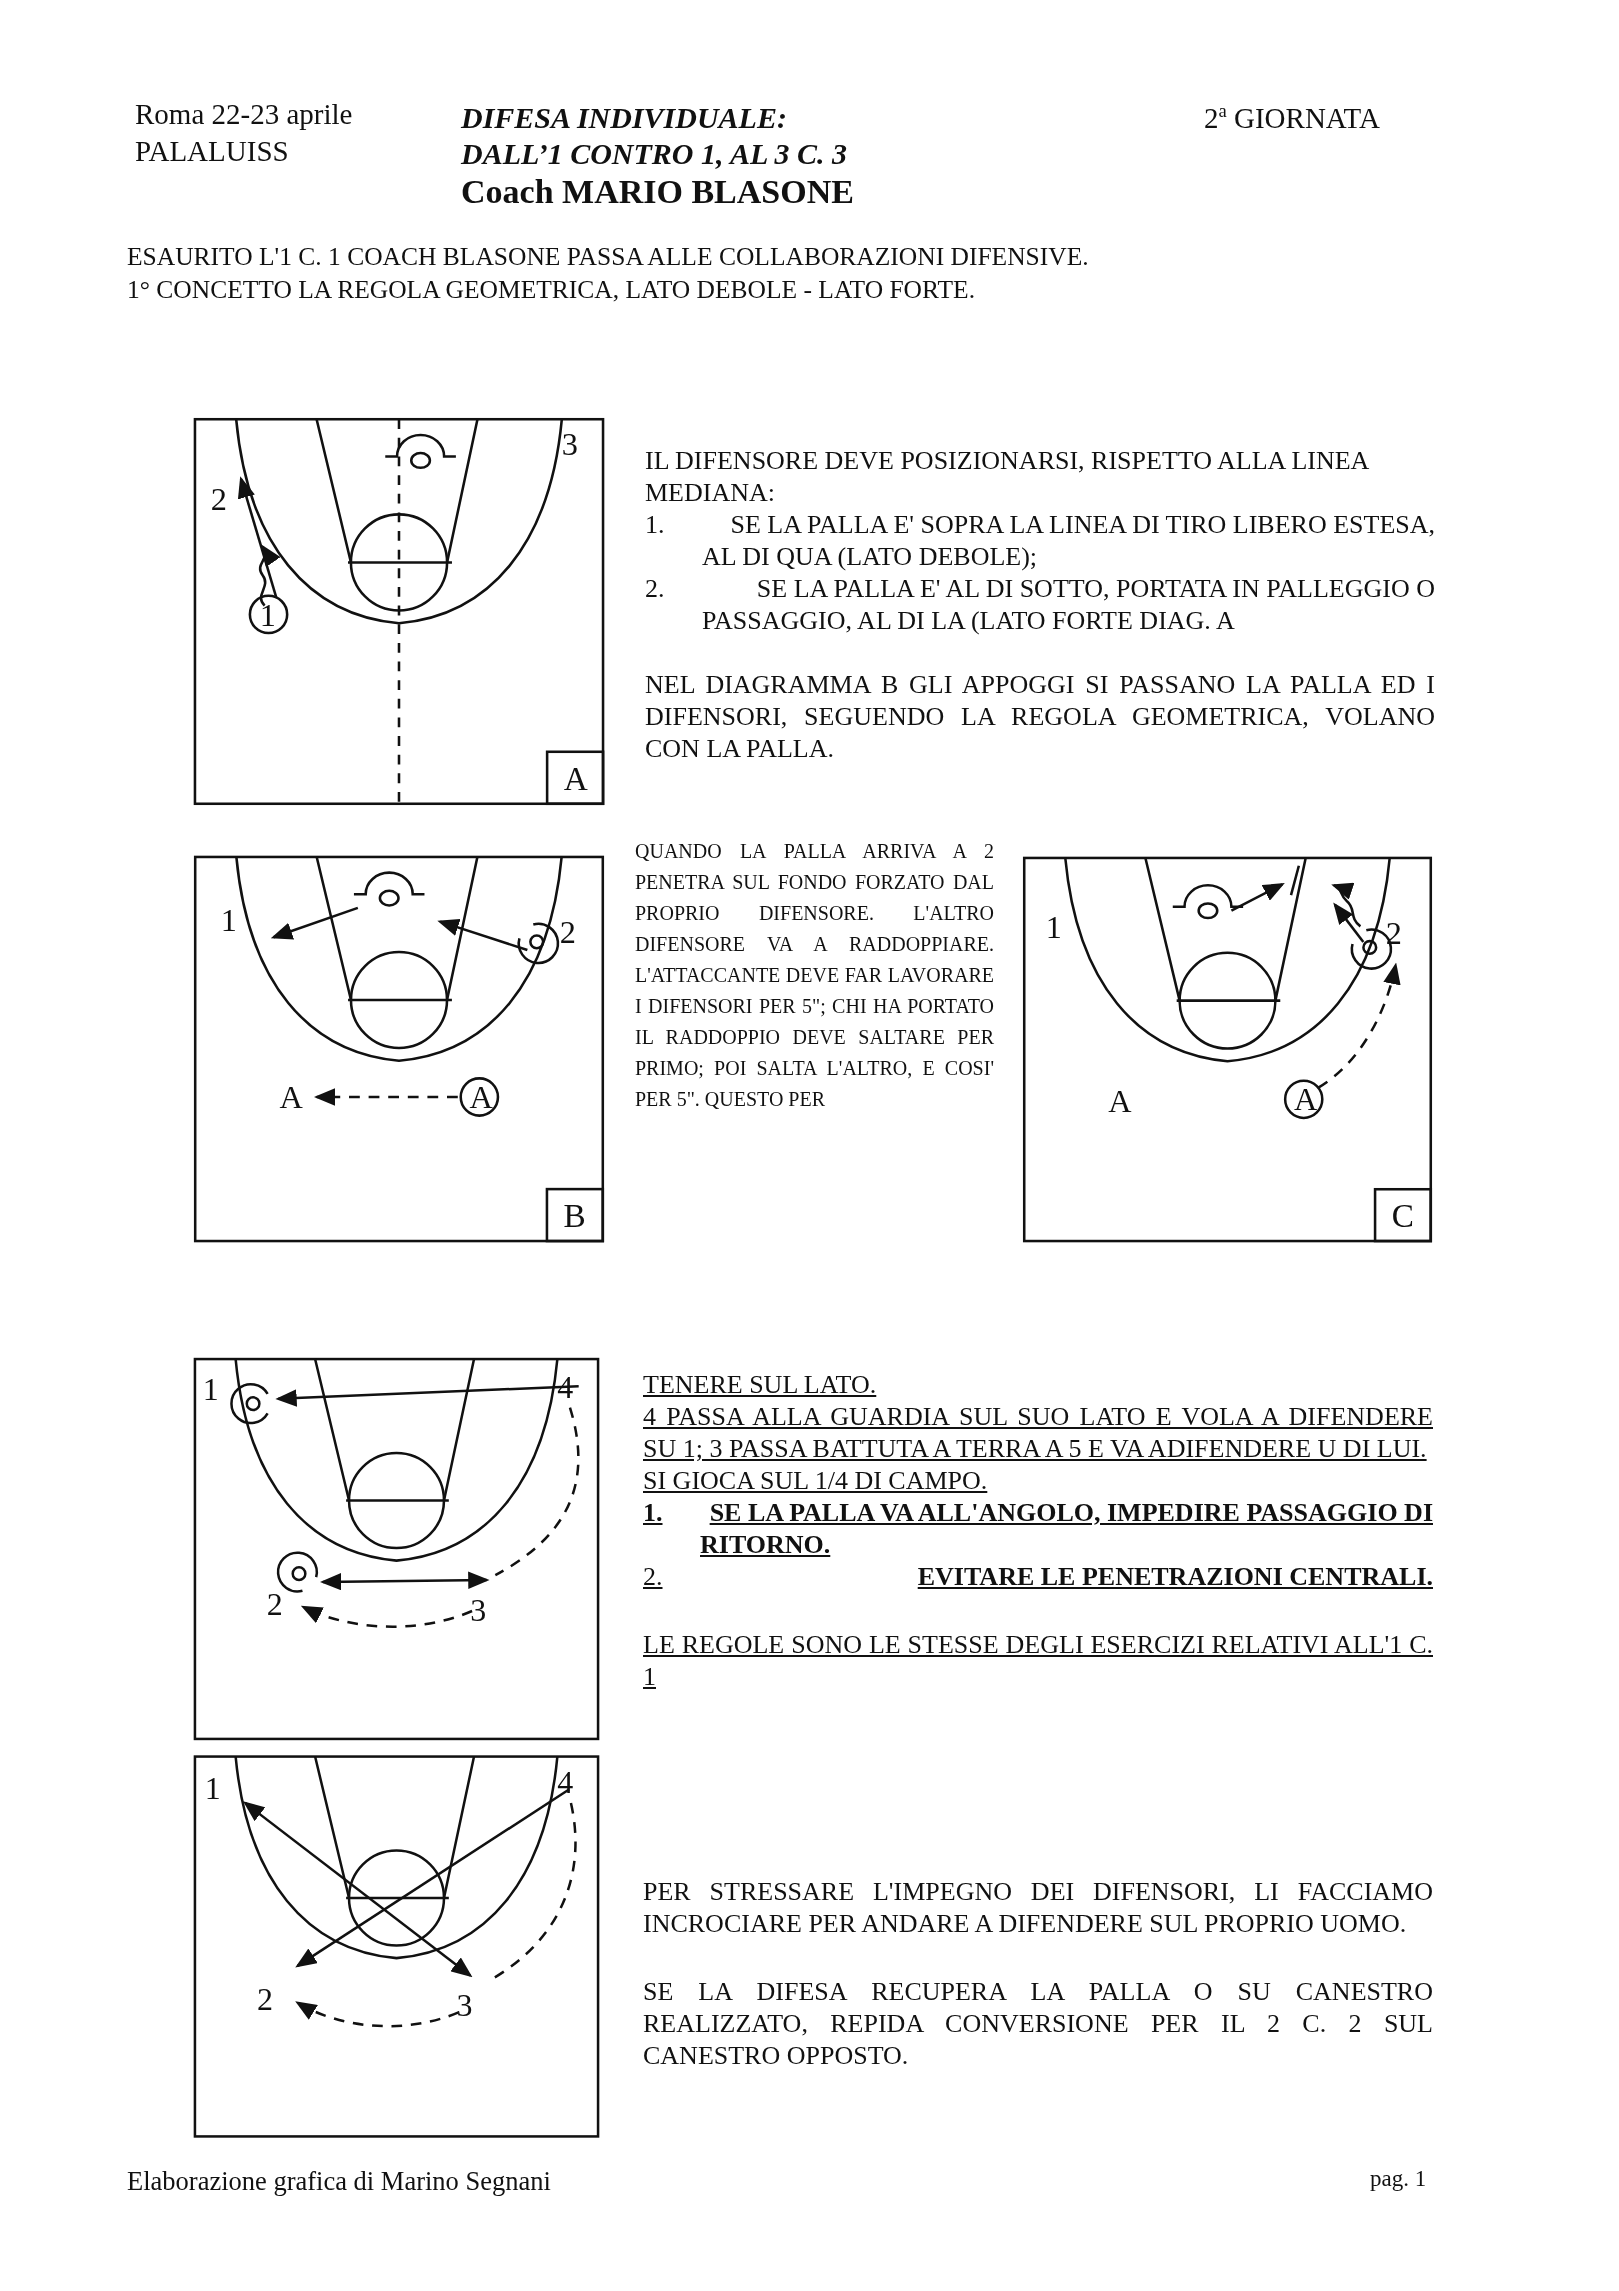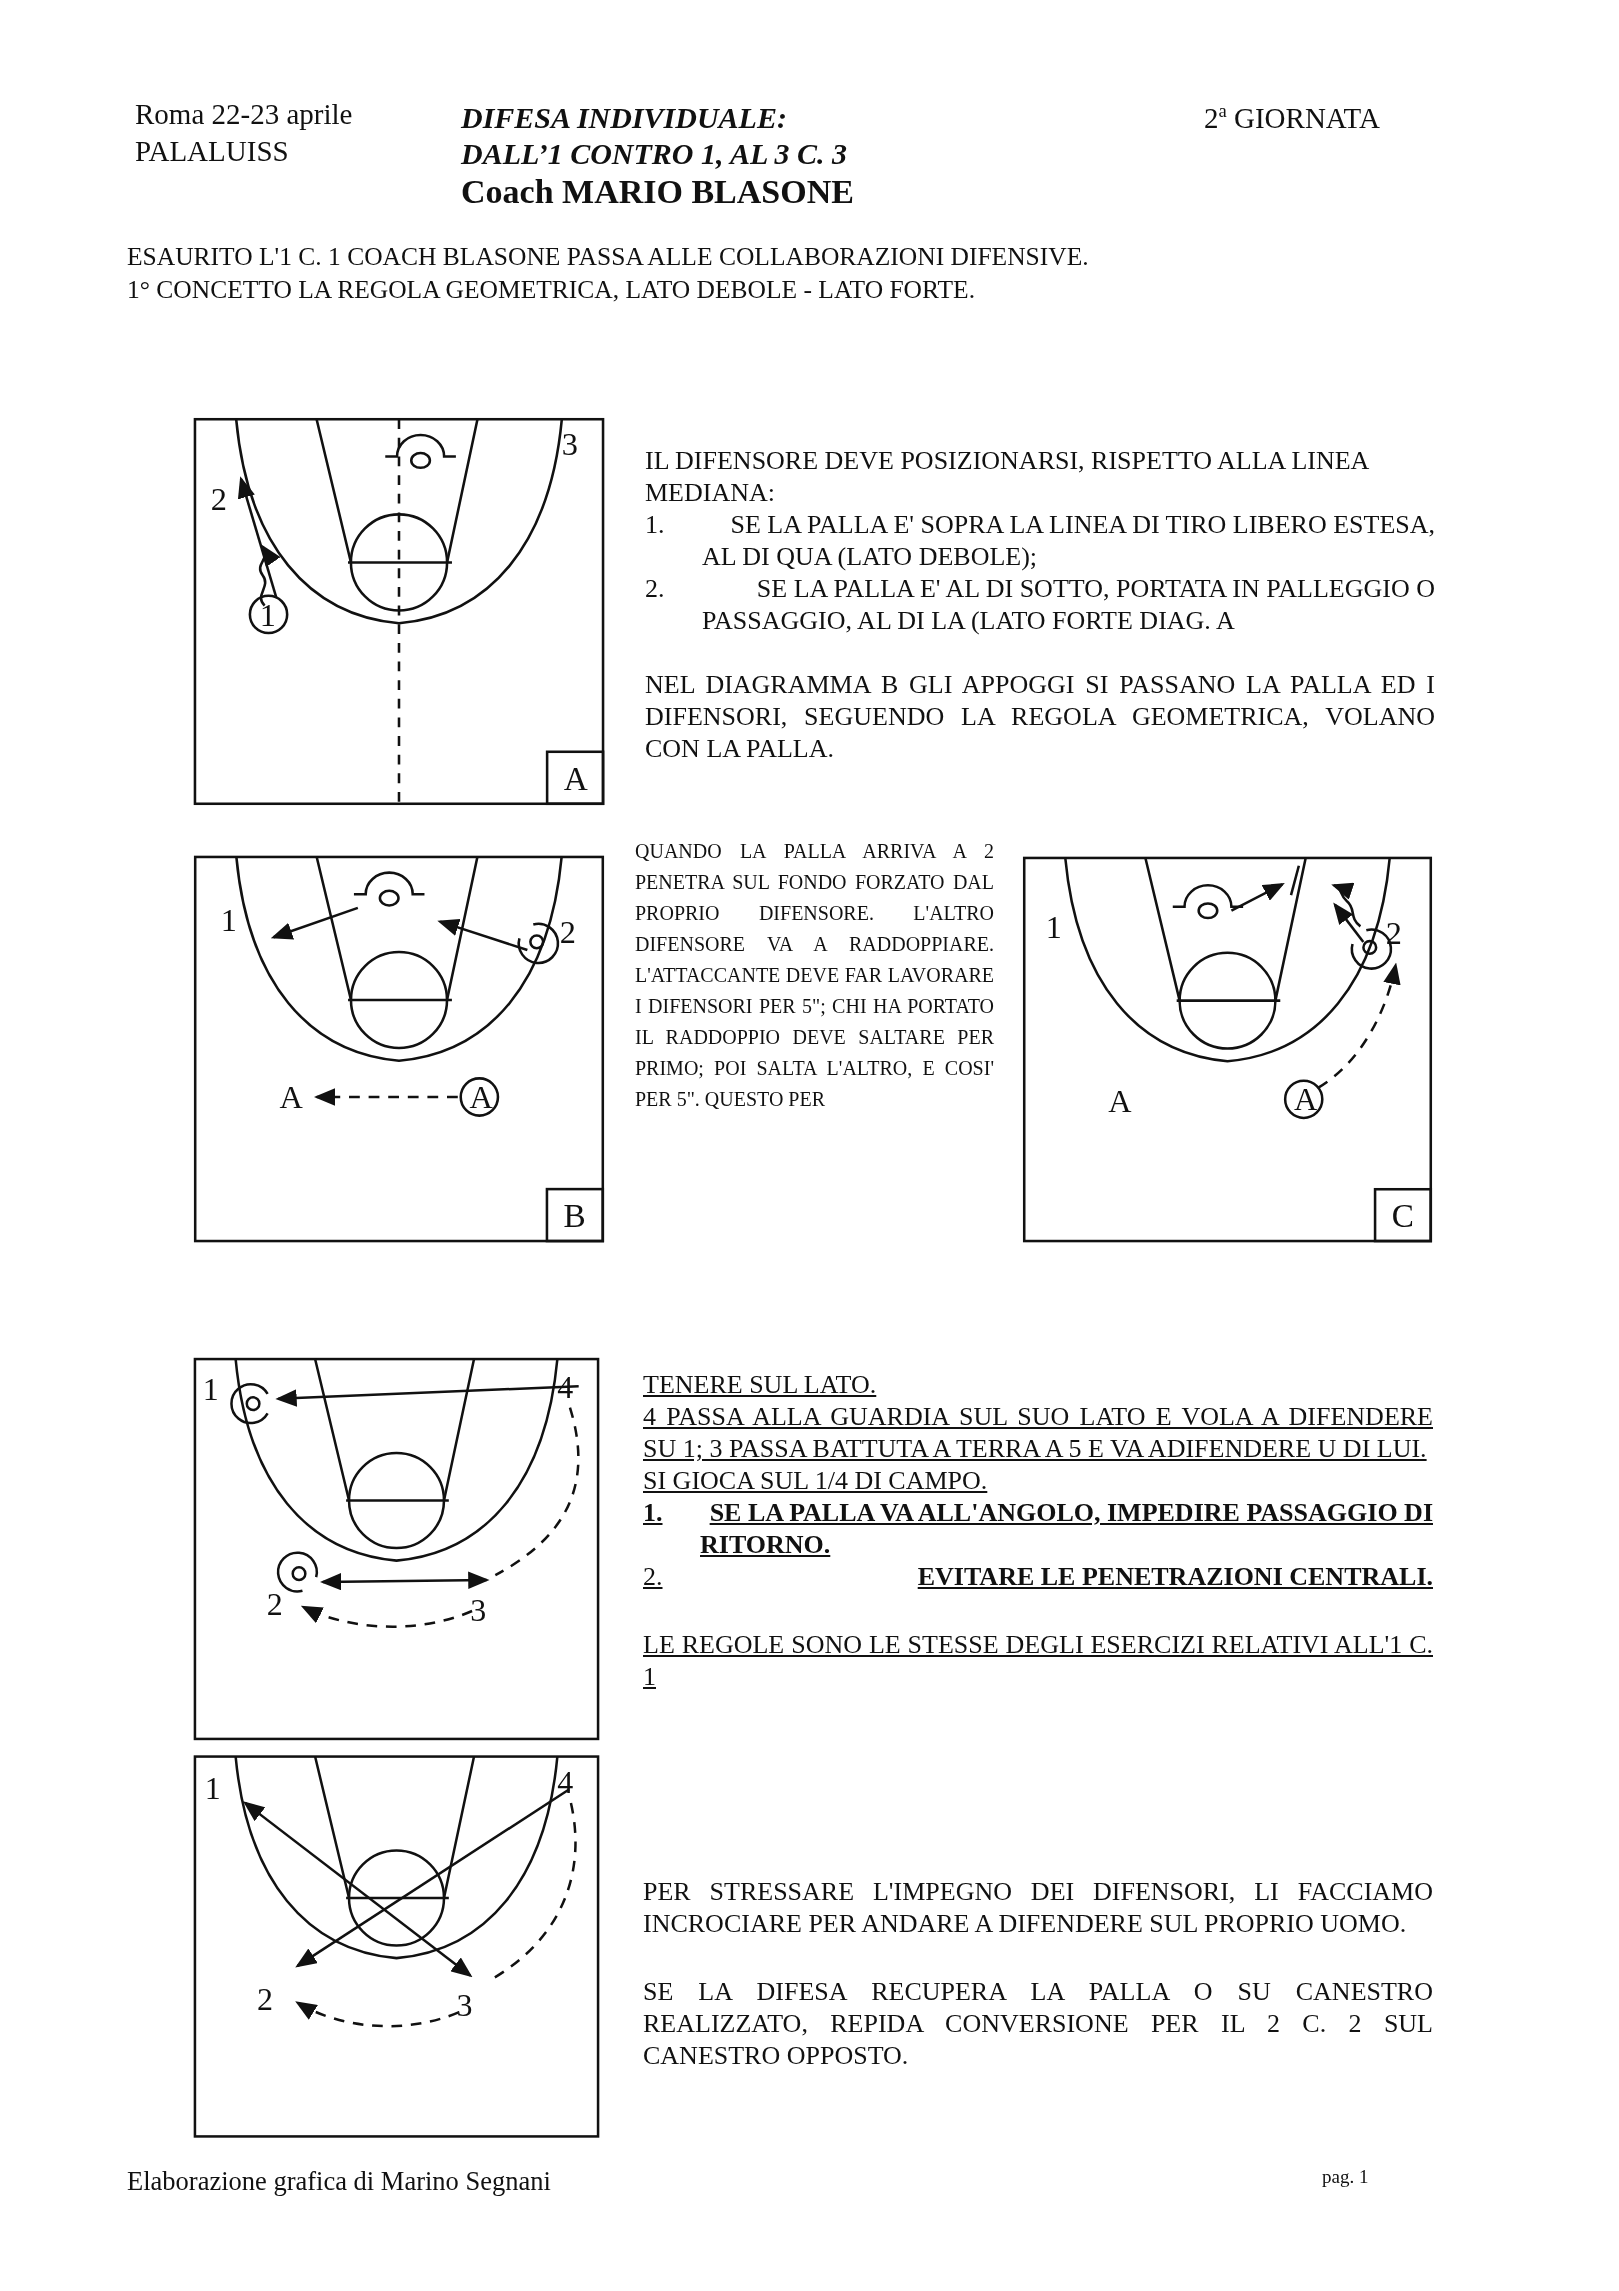--- a/index.html
+++ b/index.html
@@ -24,21 +24,21 @@
   .li-row .num{width:57px; flex:0 0 57px;}
   .li-row .li-txt{flex:1;text-align:right;}
   .gap1{height:32px;}
   .gap1b{height:36px;}
   .txt-mid{left:635px; top:836px; width:359px; font-size:20px; line-height:31px;}
   .txt-full{left:143px; top:1254px; width:1304px; font-size:26px; line-height:34px;}
   .txt-d{left:643px; top:1369px; width:790px;text-decoration:underline;}
   .txt-e{left:643px; top:1860px; width:790px;margin-top:16px;}
   .bold{font-weight:bold;}
   .footer-left{left:127px; top:2166px; font-size:26.5px;}
-  .footer-right{left:1322px; top:2166px; font-size:19px;}
+  .footer-right{left:1370px; top:2166px; font-size:23px;}
   svg text{font-family:"Liberation Serif", serif; fill:#111;}
   svg .lbl{font-size:33px;}
   svg .boxlbl{font-size:34px;}
   .dg{position:absolute;}
 </style>
 </head>
 <body>
 
 <div class="page">
 

